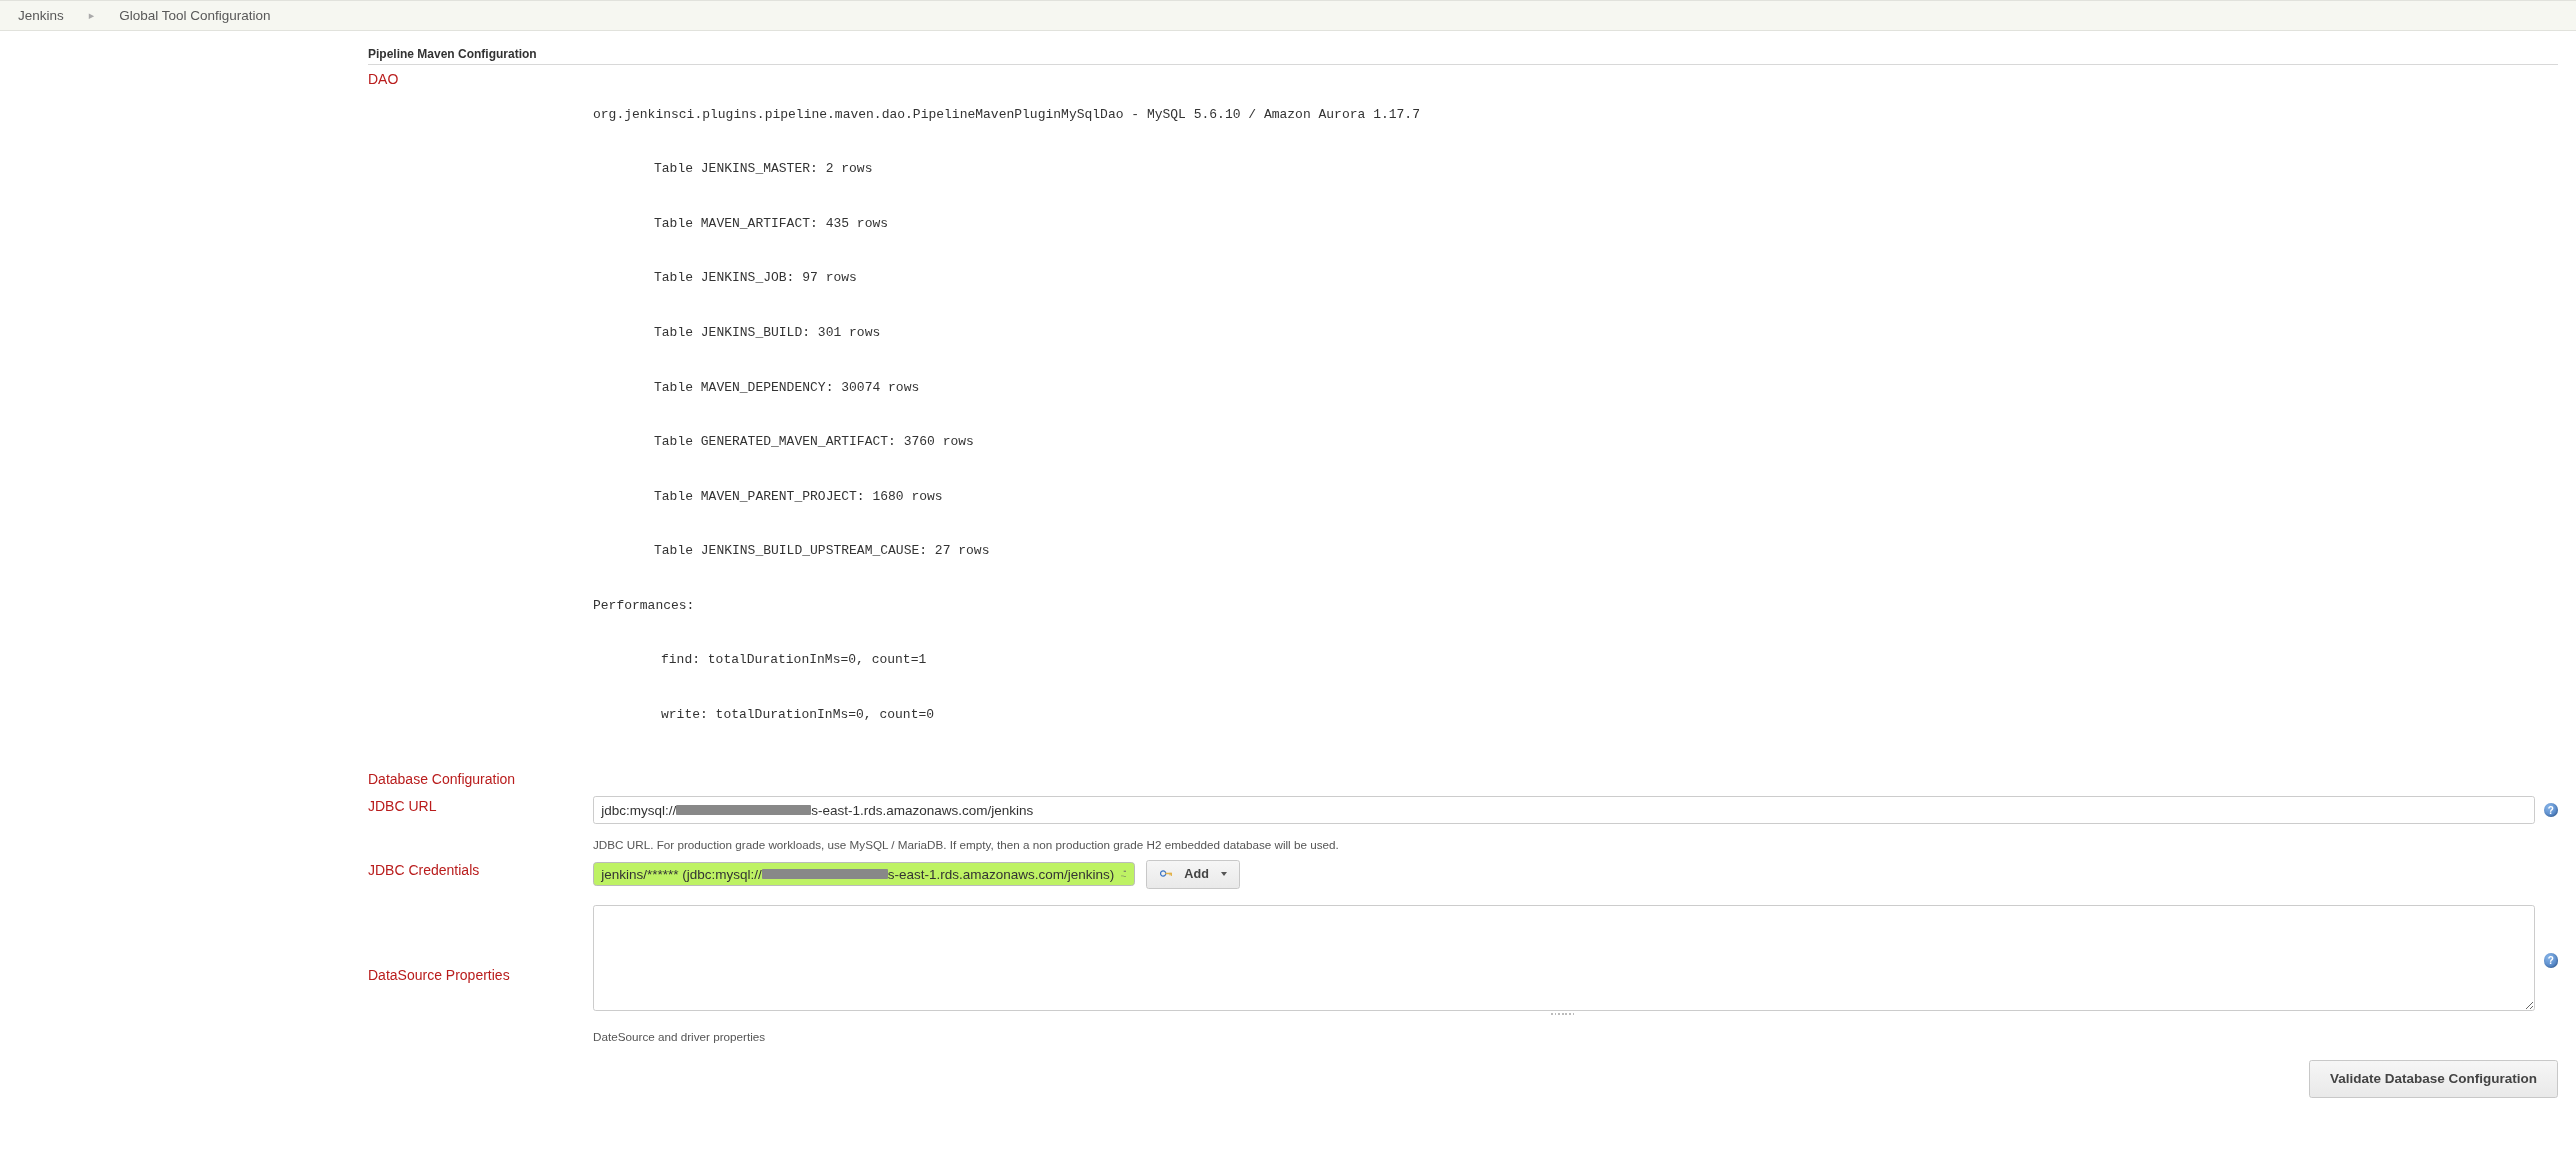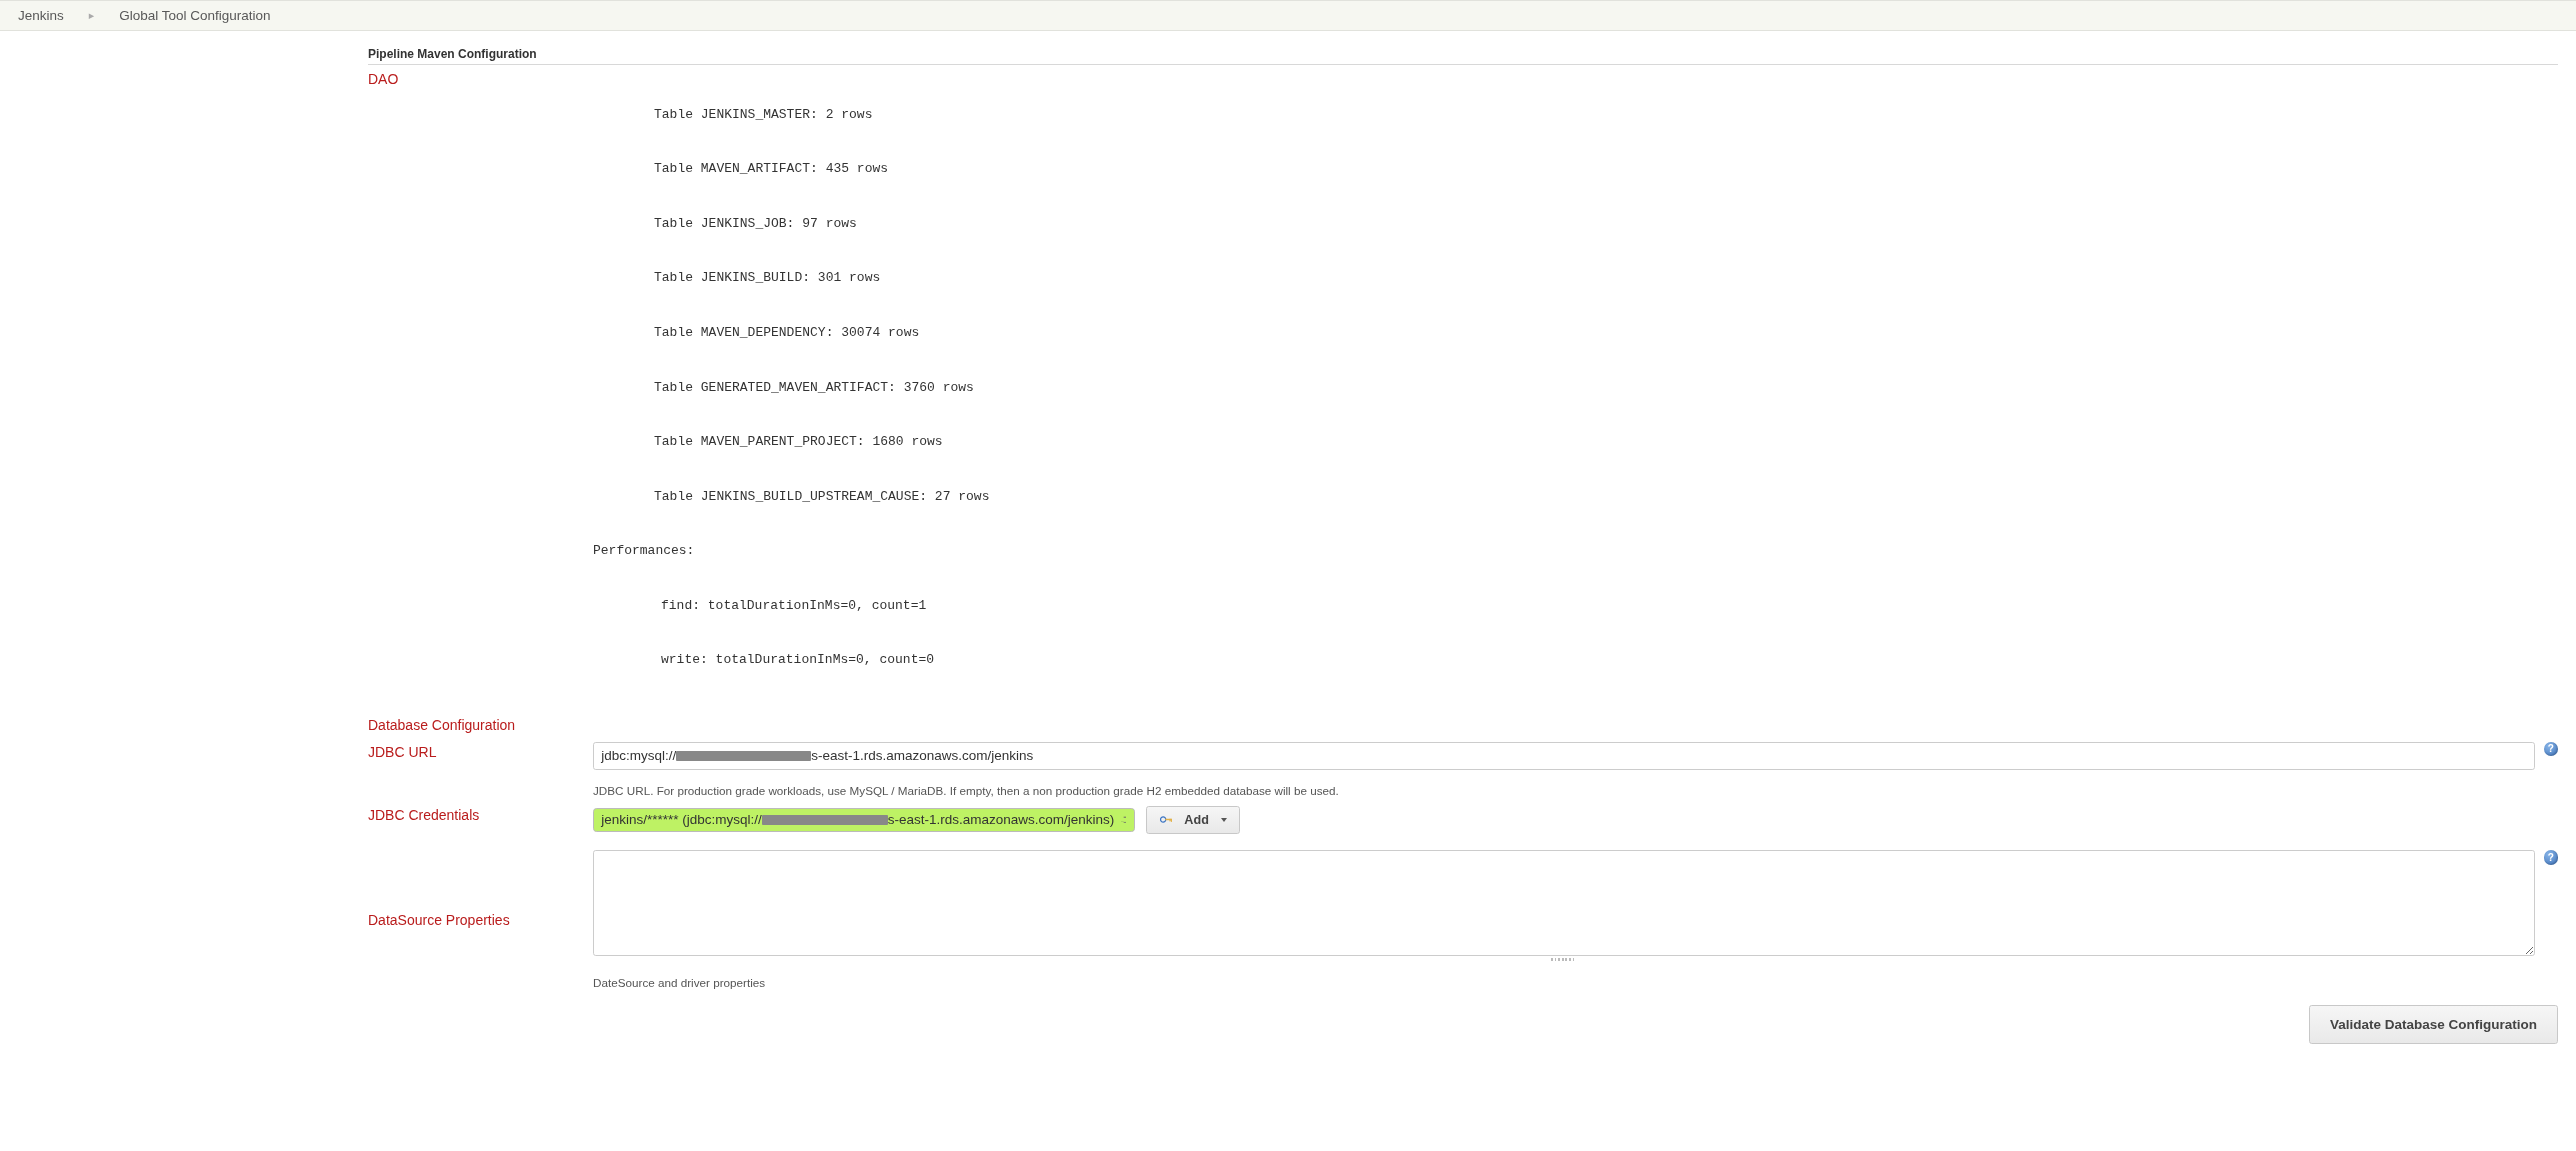--- a/index.html
+++ b/index.html
@@ -61,21 +61,21 @@
     .indent1 { padding-left: 61px; }
     .indent2 { padding-left: 68px; }
     .text-input {
       width: 100%;
       padding: 5.4px 7.2px;
       border: 0.9px solid #ccc;
       border-radius: 2.7px;
       font-size: 13.5px;
       font-family: inherit;
     }
-    .with-help { display: flex; gap: 9px; width: 100%; }
+    .with-help { display: flex; align-items: center; gap: 9px; width: 100%; }
     .with-help .field-wrap { flex: 1; }
     .help-icon {
       width: 14.4px;
       height: 14.4px;
       flex-shrink: 0;
       border-radius: 50%;
       background: radial-gradient(circle at 35% 30%, #88b5e8, #3a6fb7);
       color: #fff;
       font-size: 10px;
       font-weight: bold;
@@ -190,20 +190,21 @@
 </div>
 
 <div class="content">
 
   <div class="section-header">Pipeline Maven Configuration</div>
 
   <div class="row">
     <div class="row-label">DAO</div>
     <div class="row-content">
       <div class="mono">
+        <div>org.jenkinsci.plugins.pipeline.maven.dao.PipelineMavenPluginMySqlDao - MySQL 5.6.10 / Amazon Aurora 1.17.7</div>
         <div class="indent1">Table JENKINS_MASTER: 2 rows</div>
         <div class="indent1">Table MAVEN_ARTIFACT: 435 rows</div>
         <div class="indent1">Table JENKINS_JOB: 97 rows</div>
         <div class="indent1">Table JENKINS_BUILD: 301 rows</div>
         <div class="indent1">Table MAVEN_DEPENDENCY: 30074 rows</div>
         <div class="indent1">Table GENERATED_MAVEN_ARTIFACT: 3760 rows</div>
         <div class="indent1">Table MAVEN_PARENT_PROJECT: 1680 rows</div>
         <div class="indent1">Table JENKINS_BUILD_UPSTREAM_CAUSE: 27 rows</div>
         <div>Performances:</div>
         <div class="indent2">find: totalDurationInMs=0, count=1</div>

